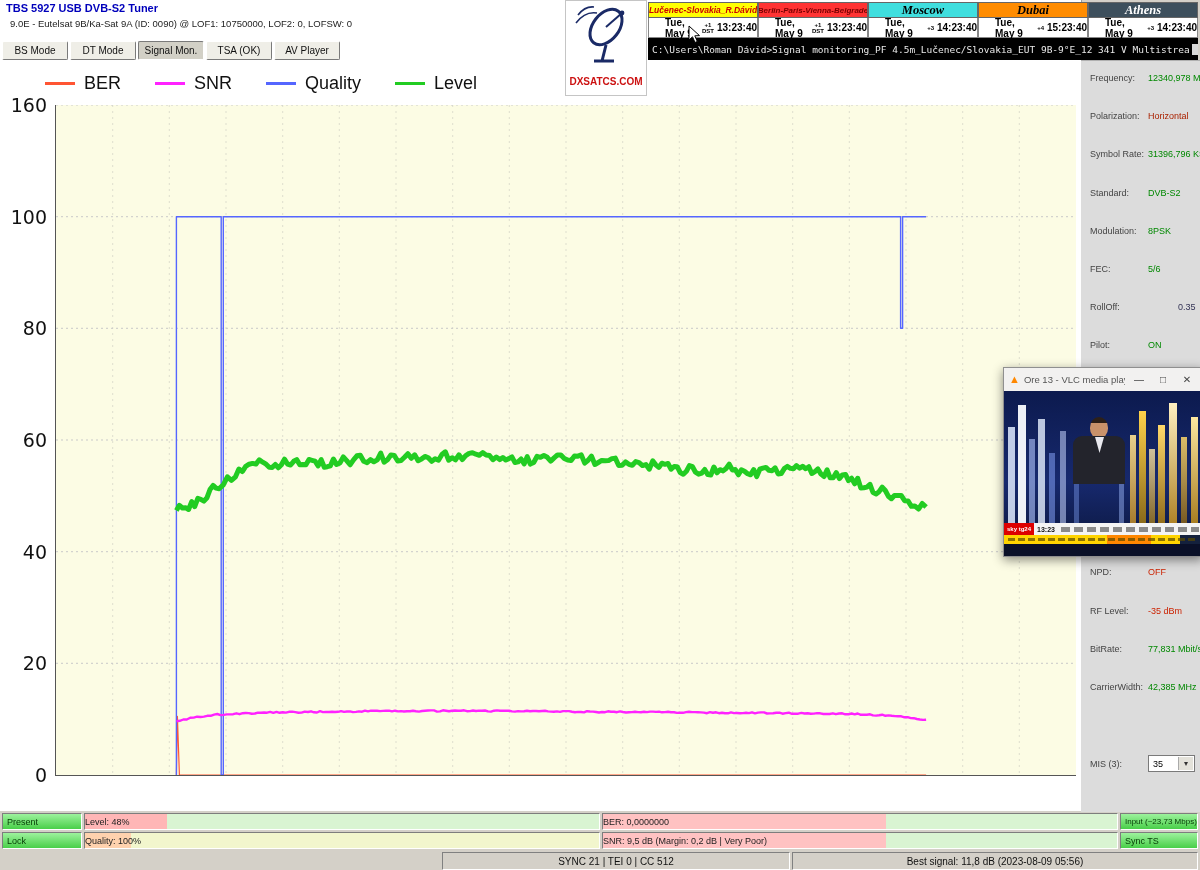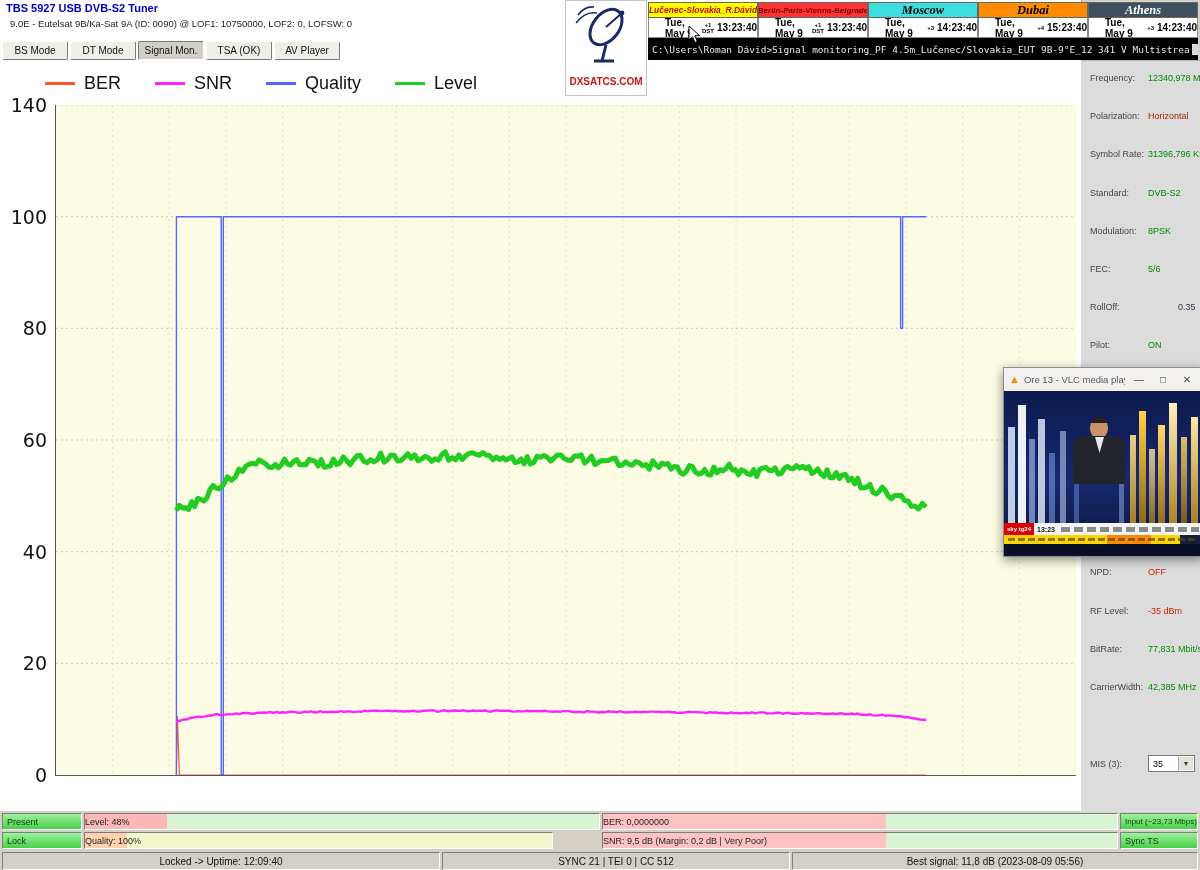--- a/index.html
+++ b/index.html
@@ -130,21 +130,21 @@
       </div>
     </div>
 
     <div id="y-axis" style="position:absolute;left:0;top:0;width:1081px;height:811px;pointer-events:none;">
         <div class="ylabel" style="top: 775px;">0</div>
         <div class="ylabel" style="top: 663.333px;">20</div>
         <div class="ylabel" style="top: 551.667px;">40</div>
         <div class="ylabel" style="top: 440px;">60</div>
         <div class="ylabel" style="top: 328.333px;">80</div>
         <div class="ylabel" style="top: 216.667px;">100</div>
-        <div class="ylabel" style="top: 105px;">140</div>
+        <div class="ylabel" style="top: 105px;">160</div>
       </div>
 
     <div class="plot">
       <svg id="chart-svg" viewBox="0 0 1020 670" preserveAspectRatio="none">
           <line class="grid-v" x1="56.7" y1="0" x2="56.7" y2="670"></line>
           <line class="grid-v" x1="113.3" y1="0" x2="113.3" y2="670"></line>
           <line class="grid-v" x1="170.0" y1="0" x2="170.0" y2="670"></line>
           <line class="grid-v" x1="226.7" y1="0" x2="226.7" y2="670"></line>
           <line class="grid-v" x1="283.3" y1="0" x2="283.3" y2="670"></line>
           <line class="grid-v" x1="340.0" y1="0" x2="340.0" y2="670"></line>
@@ -363,33 +363,30 @@
   <div class="status-bar bar-ber" style="left:602px;top:813px;width:516px;">
     <span>BER: 0,0000000</span>
   </div>
   <div class="green-box" style="left:1120px;top:813px;width:78px;font-size:8px;">
     <span>Input (~23,73 Mbps)</span>
   </div>
 
   <div class="green-box" style="left:2px;top:832px;width:80px;">
     <span>Lock</span>
   </div>
-  <div class="status-bar bar-quality" style="left:84px;top:832px;width:469px;">
+  <div class="status-bar bar-quality" style="left:84px;top:832px;width:516px;">
     <span>Quality: 100%</span>
   </div>
   <div class="status-bar bar-snr" style="left:602px;top:832px;width:516px;">
     <span>SNR: 9,5 dB (Margin: 0,2 dB | Very Poor)</span>
   </div>
   <div class="green-box" style="left:1120px;top:832px;width:78px;">
     <span>Sync TS</span>
   </div>
 
-  <div class="sunken" style="left:2px;top:852px;width:438px;">
-    <span>Locked -&gt; Uptime: 12:09:40</span>
-  </div>
   <div class="sunken" style="left:442px;top:852px;width:348px;">
     <span>SYNC 21 | TEI 0 | CC 512</span>
   </div>
   <div class="sunken" style="left:792px;top:852px;width:406px;">
     <span>Best signal: 11,8 dB (2023-08-09 05:56)</span>
   </div>
 
 </div>
 
 </body></html>

